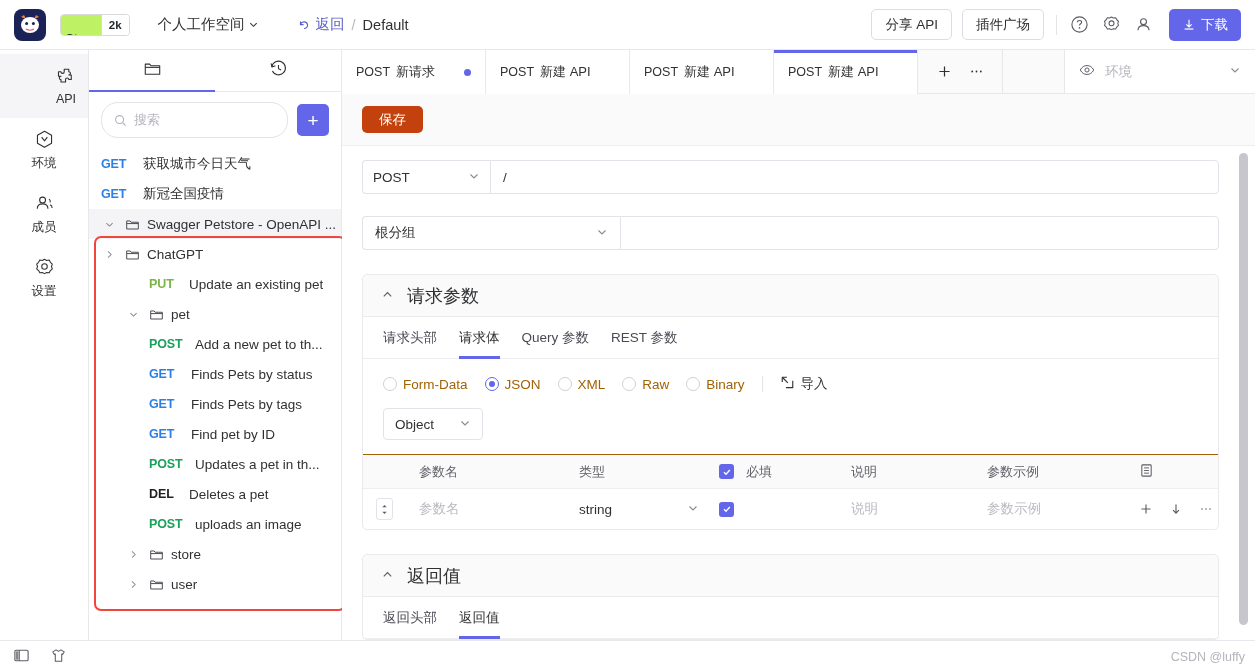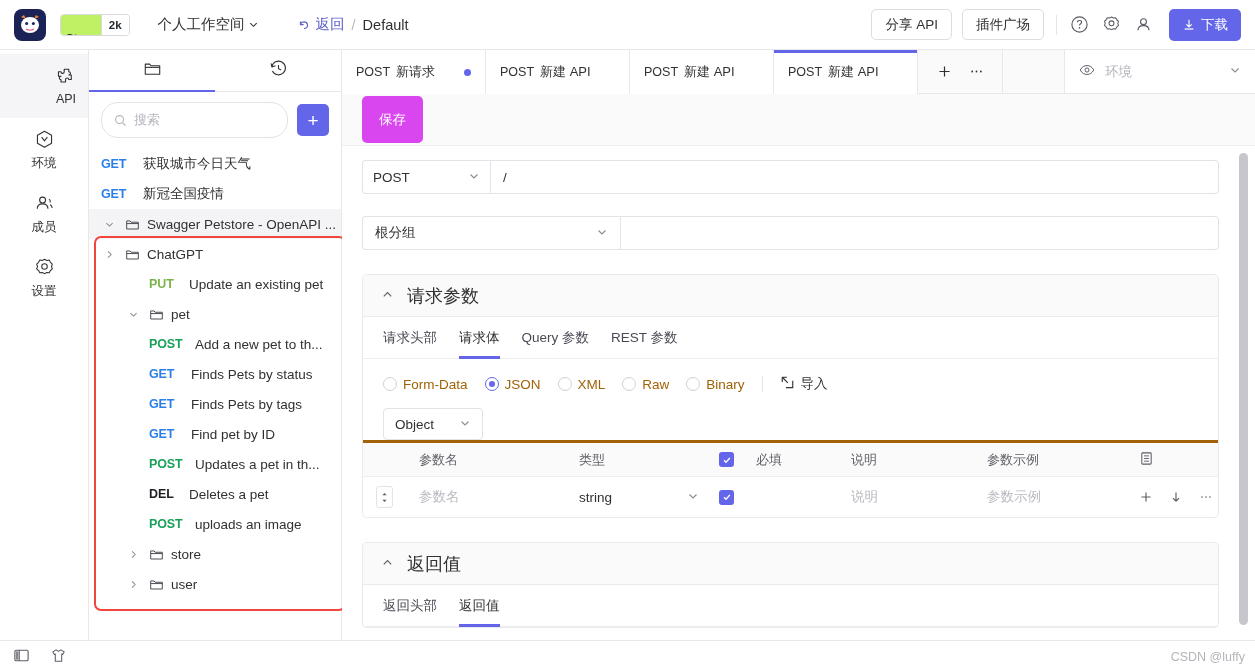--- a/index.html
+++ b/index.html
@@ -180,21 +180,21 @@
     padding: 0 14px; background: #fff; font-size: 13.5px; color: #b4b4bd;
     cursor: pointer;
   }
   .env-select .chev { margin-left: auto; color: #8a8a94; }
 
   .save-bar {
     height: 52px; display: flex; align-items: center; padding-left: 20px;
     background: #fafafa; border-bottom: 1px solid #eeeef1;
   }
   .save-btn {
-    height: 47px; padding: 0 17px; border-radius: 5px; background: #d946ef;
+    height: 27px; padding: 0 17px; border-radius: 5px; background: #c2410c;
     color: #fff; font-size: 13.5px; display: flex; align-items: center;
     cursor: pointer;
   }
 
   .scroll-area { height: 494px; overflow: hidden; position: relative; padding: 0 36px 0 20px; background:#fff; }
 
   .url-row { display: flex; margin-top: 14px; height: 34px; }
   .method-sel {
     width: 128px; border: 1px solid #e2e2e8; border-right: none;
     border-radius: 4px 0 0 4px; display: flex; align-items: center;
@@ -259,32 +259,32 @@
   .import-btn { display:flex; align-items:center; gap:6px; cursor:pointer; color:#303133; }
 
   .objsel {
     margin: 15px 20px 0 20px; width: 100px; height: 32px;
     border: 1px solid #e2e2e8; border-radius: 4px;
     display: flex; align-items: center; padding: 0 11px; font-size: 13.5px;
     cursor: pointer; background:#fff;
   }
   .objsel .chev { margin-left: auto; color: #8a8a94; }
 
-  .ptable { border-top: 3px solid #a16207; }
+  .ptable { margin-top: 14px; border-top: 1px solid #a16207; }
   .ptable-head {
     display: flex; height: 34px; align-items: center; background: #fafafa;
     font-size: 13px; color: #606069; border-bottom: 1px solid #eeeef1;
   }
   .ptable-row {
     display: flex; height: 40px; align-items: center; font-size: 13.5px;
   }
   .c-drag { width: 42px; display: flex; align-items: center; justify-content: center; }
   .c-name { width: 170px; padding-left: 14px; }
   .c-type { width: 140px; padding-left: 4px; display:flex; align-items:center; }
-  .c-req { width: 132px; padding-left: 4px; display: flex; align-items: center; gap: 22px; }
+  .c-req { width: 132px; padding-left: 4px; display: flex; align-items: center; gap: 12px; }
   .c-desc { width: 136px; padding-left: 4px; }
   .c-ex { width: 150px; padding-left: 4px; }
   .c-act { flex: 1; display: flex; align-items: center; gap: 16px; padding-left: 6px; color: #5c5c66; }
   .ph-txt { color: #b9b9c1; }
   .chk {
     width: 15px; height: 15px; border-radius: 3px; background: #6366e8;
     display: flex; align-items: center; justify-content: center; flex: none; cursor: pointer;
   }
   .drag-h {
     width: 17px; height: 22px; border: 1px solid #e2e2e8; border-radius: 3px;

